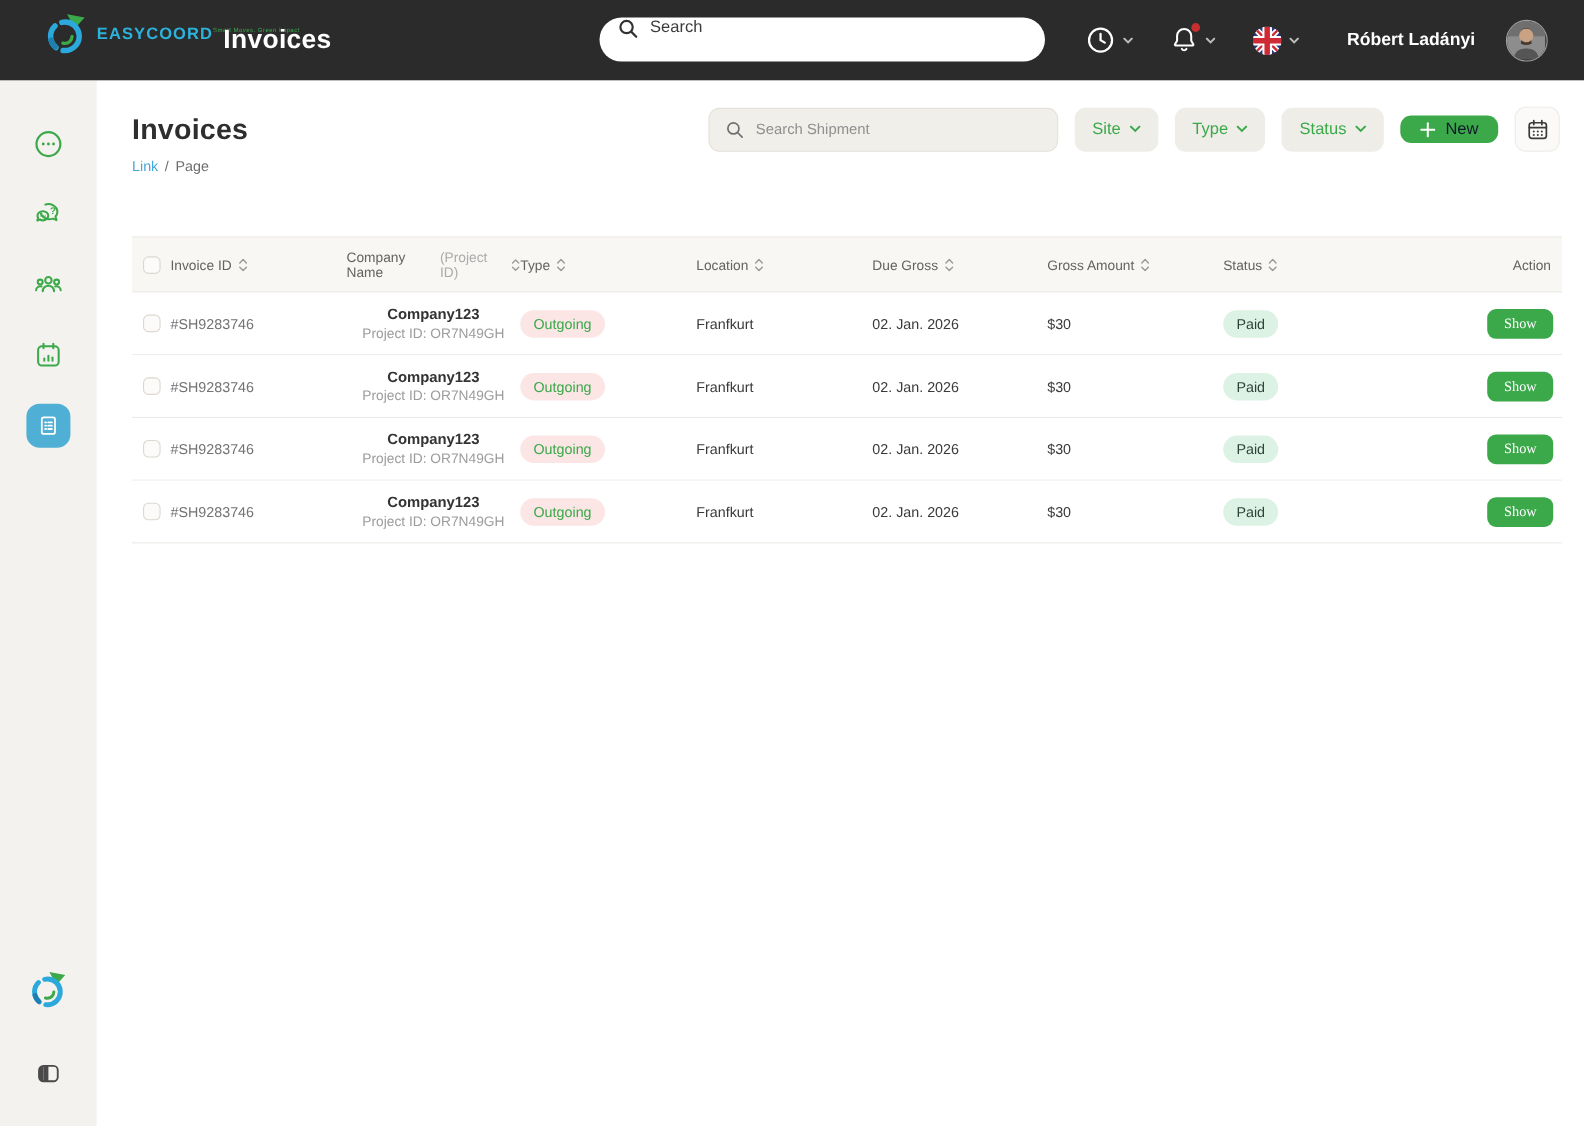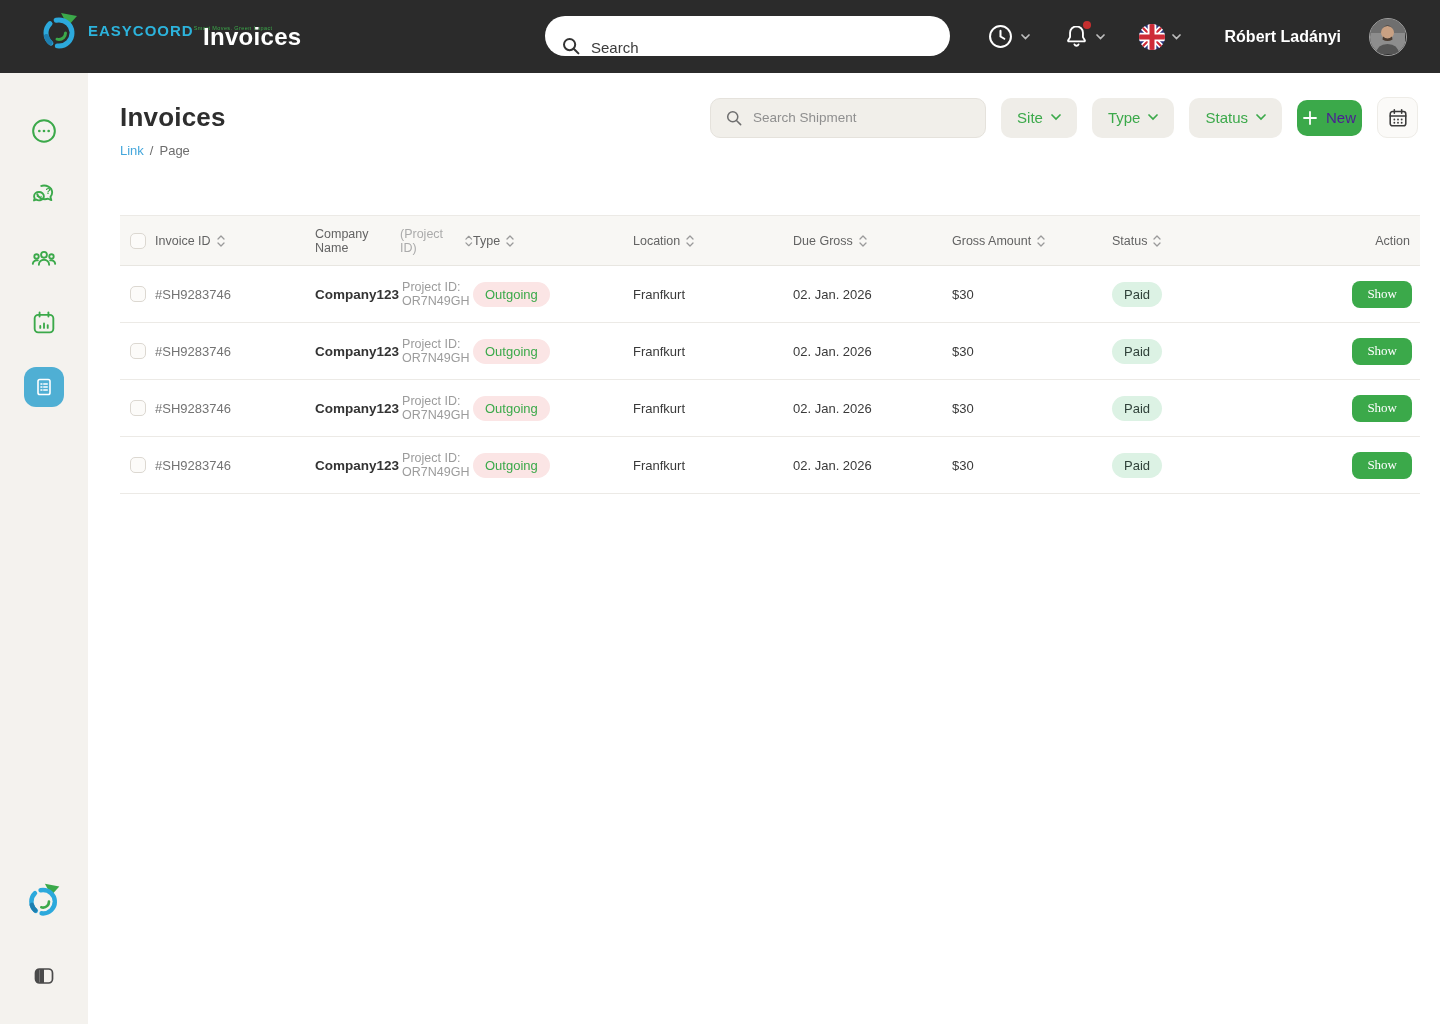--- a/index.html
+++ b/index.html
@@ -7,21 +7,21 @@
   body { font-family:"Liberation Sans", sans-serif; background:#fff; overflow:hidden; }
   .app { position:relative; width:1440px; height:1024px; background:#fff; }
 
   
   .topbar { position:absolute; top:0; left:0; width:1440px; height:73px; background:#2B2B2B; display:flex; align-items:center; z-index:5; }
   .logo-block { position:absolute; left:40px; top:9px; display:flex; align-items:center; gap:8px; }
   .logo-text { display:flex; flex-direction:row; line-height:1; }
   .logo-line { color:#2CB3DC; font-size:15px; font-weight:bold; letter-spacing:1px; }
   .logo-tagline { color:#3BA94A; font-size:5.5px; letter-spacing:.4px; margin-top:3px; white-space:nowrap; }
   .topbar-title { position:absolute; left:203px; top:50%; transform:translateY(-50%); color:#fff; font-size:24px; font-weight:bold; letter-spacing:.3px; }
-  .topbar-search { position:absolute; left:545px; top:16px; width:405px; height:40px; background:#fff; border-radius:20px; display:flex; align-items:flex-end; padding:0 16px; gap:10px; }
+  .topbar-search { position:absolute; left:545px; top:16px; width:405px; height:40px; background:#fff; border-radius:20px; display:flex; align-items:flex-start; padding:0 16px; gap:10px; }
   .topbar-search input { border:none; outline:none; background:transparent; font-size:15px; color:#3c3c3c; width:100%; font-family:inherit; }
   .topbar-search input::placeholder { color:#3c3c3c; opacity:1; }
   .topbar-right { position:absolute; right:33px; top:0; height:73px; display:flex; align-items:center; gap:26px; }
   .tb-icon-group { display:flex; align-items:center; gap:7px; cursor:pointer; padding:4px; }
   .bell-wrap { position:relative; }
   .bell-dot { position:absolute; top:-2px; right:-2px; width:8px; height:8px; border-radius:50%; background:#C62F2F; }
   .user-name { color:#fff; font-size:16px; font-weight:600; margin-left:14px;text-align:right; }
   .avatar { width:38px; height:38px; border-radius:50%; overflow:hidden; border:1.5px solid rgba(255,255,255,.55); margin-left:2px; cursor:pointer; }
 
   
@@ -32,41 +32,41 @@
   .side-footer { margin-top:auto; display:flex; flex-direction:column; align-items:center; gap:46px; padding-bottom:36px; }
 
   
   .content { position:absolute; left:88px; top:73px; width:1352px; height:951px; background:#fff; }
   .page-title { position:absolute; left:32px; top:29px; font-size:26px; font-weight:bold; color:#2E2E2E; letter-spacing:.2px; }
   .breadcrumb { position:absolute; left:32px; top:70px; font-size:13px; color:#6d6d6d; display:flex; gap:6px; align-items:center; }
   .breadcrumb .bc-link { color:#45A7DC; text-decoration:none; cursor:pointer; }
 
   
   .toolbar { position:absolute; right:22px; top:24px; display:flex; align-items:center; gap:15px; }
-  .ship-search { width:276px; height:40px; background:#F1EFEA; border:1px solid #E5E2DC; border-radius:10px; display:flex; align-items:center; padding:16px 14px; gap:10px; }
+  .ship-search { width:318px; height:40px; background:#F1EFEA; border:1px solid #E5E2DC; border-radius:10px; display:flex; align-items:center; padding:16px 14px; gap:10px; }
   .ship-search input { border:none; outline:none; background:transparent; font-size:13.5px; color:#555; width:100%; font-family:inherit; }
   .ship-search input::placeholder { color:#8f8f8f; opacity:1; }
   .filter-btn { height:40px; background:#EFEDE8; border:none; border-radius:10px; padding:0 16px; display:flex; align-items:center; gap:8px; color:#3BA94A; font-size:15px; font-family:inherit; cursor:pointer; }
-  .new-btn { height:36px; background:#3BA94A; border:none; border-radius:10px; padding:0 6px; display:flex; align-items:center; gap:9px; color:#4c1d95; font-size:15px; font-family:inherit; cursor:pointer; }
+  .new-btn { height:25px; background:#3BA94A; border:none; border-radius:10px; padding:0 18px; display:flex; align-items:center; gap:9px; color:#0f172a; font-size:15px; font-family:inherit; cursor:pointer; }
   .cal-btn { width:41px; height:41px; background:#FBFAF8; border:1px solid #EEECE7; border-radius:10px; display:flex; align-items:center; justify-content:center; cursor:pointer; }
 
   
   .table { position:absolute; left:32px; top:142px; width:1300px; }
   .tgrid { display:grid; grid-template-columns:35px 160px 158px 160px 160px 159px 160px 160px 1fr; align-items:center; }
   .thead { height:51px; background:#F8F7F4; border-top:1px solid #ECEAE6; border-bottom:1px solid #E8E6E1; }
   .th { display:flex; align-items:center; gap:6px; font-size:12.5px; color:#636363; cursor:pointer; }
   .th.no-sort { cursor:default; }
   .th-sub { color:#ABABAB; }
   .th-action { justify-content:flex-end; padding-right:10px; }
   .trow { height:57px; border-bottom:1px solid #ECEAE6; background:#fff; }
   .cell { display:flex; align-items:center; font-size:13px; color:#3A3A3A; }
   .cb-cell { padding-left:10px; }
   .checkbox { width:16px; height:16px; border:1.5px solid #DCD8D1; border-radius:5px; background:#FCFBF9; cursor:pointer; }
   .invoice-link { color:#737373; font-size:13px; font-weight:500; text-decoration:none; cursor:pointer; }
-  .company-cell { display:flex; flex-direction:row; justify-content:center; gap:3px; }
+  .company-cell { display:flex; flex-direction:column; justify-content:center; gap:3px; }
   .company-name { font-size:13.5px; font-weight:700; color:#333; }
   .project-line { font-size:12.5px; color:#9C9C9C; }
   .badge { display:inline-flex; align-items:center; height:25px; padding:0 12px; border-radius:13px; font-size:13px; }
   .badge-outgoing { background:#FBE5E5; color:#3BA94A; }
   .badge-paid { background:#DCF2E4; color:#30413A; }
   .action-cell { justify-content:flex-end; padding-right:8px; }
   .show-btn { background:#3BA94A; color:#fff; border:none; border-radius:8px; height:27px; padding:0 15px; font-size:13px; font-family:Liberation Serif, serif; cursor:pointer; }
 
   svg { display:block; }
 </style>

